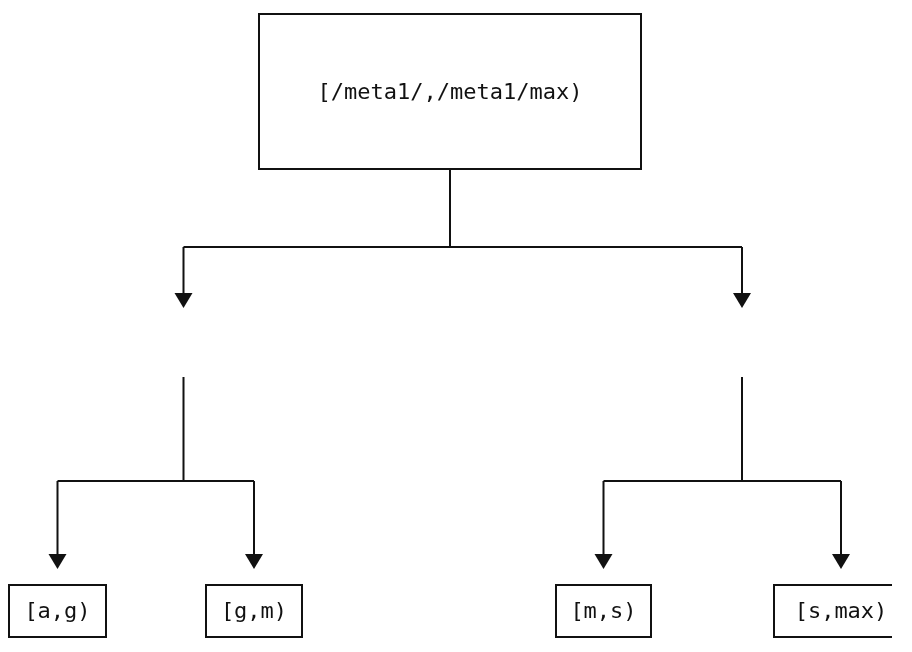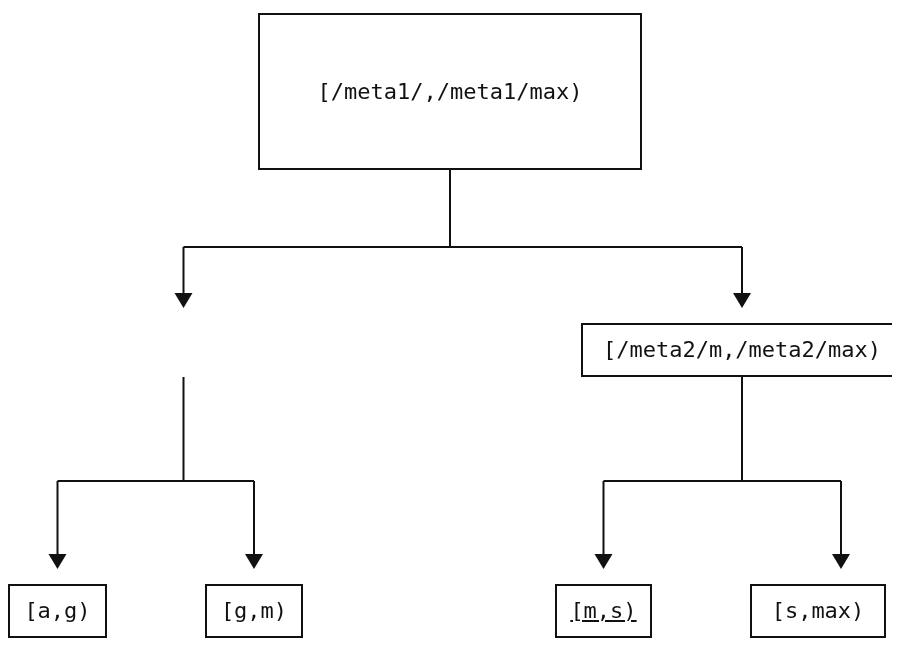--- a/index.html
+++ b/index.html
@@ -43,22 +43,22 @@
     font-size: 22px;
     line-height: 1;
     white-space: nowrap;
     color: var(--text);
   }
   .node-root  { left: 258px; top: 13px;  width: 384px; height: 157px; }
   .node-2l    { left: 23px;  top: 323px; width: 321px; height: 54px; }
   .node-2r    { left: 581px; top: 323px; width: 322px; height: 54px; }
   .leaf-1     { left: 8px;   top: 584px; width: 99px;  height: 54px; }
   .leaf-2     { left: 205px; top: 584px; width: 98px;  height: 54px; }
-  .leaf-3     { left: 555px; top: 584px; width: 97px;  height: 54px; text-decoration: underline; }
-  .leaf-4     { left: 750px; top: 584px; width: 136px; height: 54px; }
+  .leaf-3     { left: 555px; top: 584px; width: 97px;  height: 54px; }
+  .leaf-4     { left: 773px; top: 584px; width: 136px; height: 54px; }
 </style>
 </head>
 <body>
 
 <div class="canvas">
 
   <svg class="edges" viewBox="0 0 912 652" aria-hidden="true">
     <g>
       <path d="M450,170 V247 M183.5,247 H742 M183.5,247 V293 M742,247 V293"></path>
       <polygon points="174.5,293 192.5,293 183.5,308"></polygon>
@@ -74,23 +74,20 @@
       <polygon points="594.5,554 612.5,554 603.5,569"></polygon>
       <polygon points="832,554 850,554 841,569"></polygon>
     </g>
   </svg>
 
   <div class="node node-root">
     <span>[/meta1/,/meta1/max)</span>
   </div>
 
 
-  <div class="node node-2r">
-    <span>[/meta2/m,/meta2/max)</span>
-  </div>
 
   <div class="node leaf-2">
     <span>[g,m)</span>
   </div>
 
   <div class="node leaf-1">
     <span>[a,g)</span>
   </div>
 
   <div class="node leaf-3">

